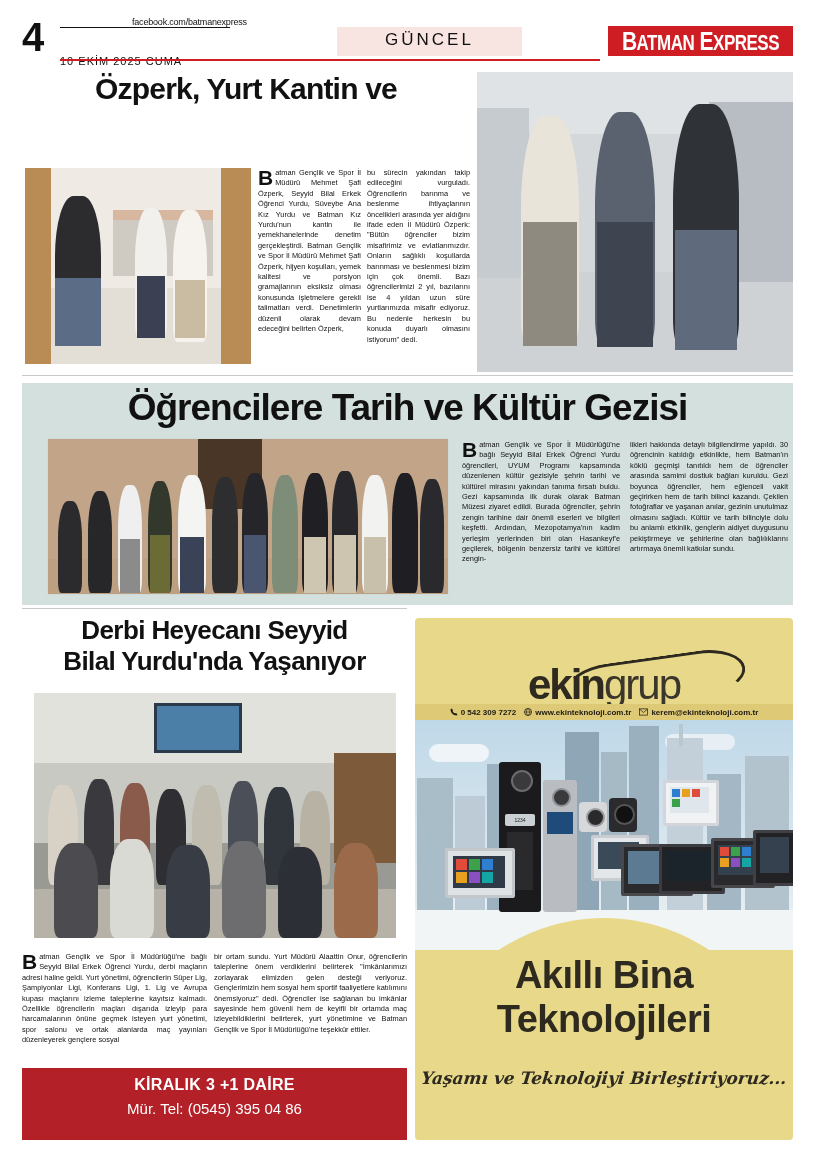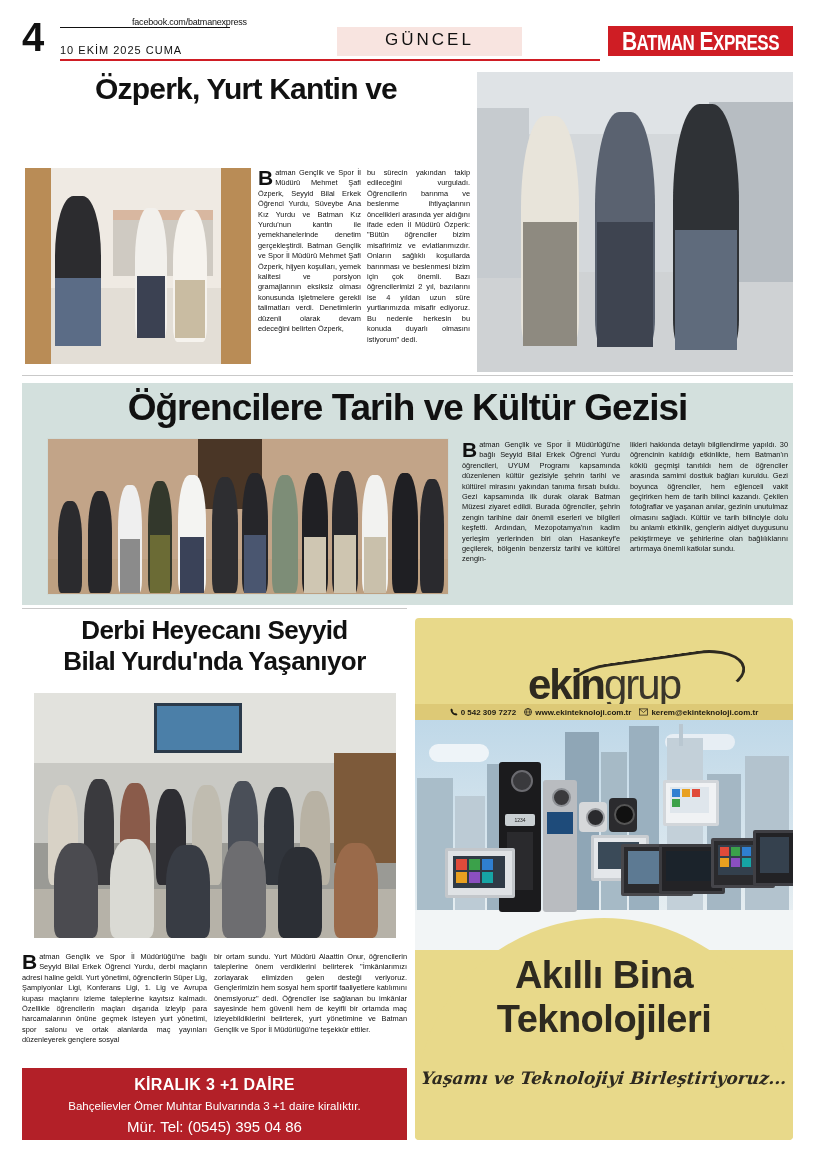--- a/index.html
+++ b/index.html
@@ -22,21 +22,21 @@
     letter-spacing:-1px;
   }
   .fb-line{
     position:absolute;left:60px;top:27px;width:170px;height:1px;background:#111;
   }
   .fb-url{
     position:absolute;left:132px;top:17px;
     font-size:9px;color:#111;letter-spacing:-0.2px;
   }
   .date-line{
-    position:absolute;left:60px;top:44px;
+    position:absolute;left:60px;top:55px;
     font-size:11px;letter-spacing:1px;color:#111;
   }
   .guncel-band{
     position:absolute;left:337px;top:27px;width:185px;height:29px;
     background:#f8e4e0;
   }
   .guncel-text{
     position:absolute;left:337px;top:30px;width:185px;
     text-align:center;font-size:17px;letter-spacing:3px;color:#111;
   }
@@ -311,21 +311,20 @@
       <div class="ph-person" style="left:188px;top:148px;width:44px;height:97px;background:#6d6d70;"></div>
       <div class="ph-person" style="left:244px;top:154px;width:44px;height:91px;background:#2c2f35;"></div>
       <div class="ph-person" style="left:300px;top:150px;width:44px;height:95px;background:#9a6a4a;"></div>
     </div>
     <div class="a3-col1 body-txt dropcap">Batman Gençlik ve Spor İl Müdürlüğü'ne bağlı Seyyid Bilal Erkek Öğrenci Yurdu, derbi maçların adresi haline geldi. Yurt yönetimi, öğrencilerin Süper Lig, Şampiyonlar Ligi, Konferans Ligi, 1. Lig ve Avrupa kupası maçlarını izleme taleplerine kayıtsız kalmadı. Özellikle öğrencilerin maçları dışarıda izleyip para harcamalarının önüne geçmek isteyen yurt yönetimi, spor salonu ve ortak alanlarda maç yayınları düzenleyerek gençlere sosyal</div>
     <div class="a3-col2 body-txt">bir ortam sundu. Yurt Müdürü Alaattin Onur, öğrencilerin taleplerine önem verdiklerini belirterek "İmkânlarımızı zorlayarak elimizden gelen desteği veriyoruz. Gençlerimizin hem sosyal hem sportif faaliyetlere katılımını önemsiyoruz" dedi. Öğrenciler ise sağlanan bu imkânlar sayesinde hem güvenli hem de keyifli bir ortamda maç izleyebildiklerini belirterek, yurt yönetimine ve Batman Gençlik ve Spor İl Müdürlüğü'ne teşekkür ettiler.</div>
   </div>
 
   <div class="red-ad">
     <div class="l1">KİRALIK 3 +1 DAİRE</div>
-    <div class="l2">Bahçelievler Ömer Muhtar Bulvarında 3 +1 daire kiralıktır.</div>
     <div class="l3">Mür. Tel: (0545) 395 04 86</div>
   </div>
 
   <div class="ekin">
 
     <div class="ekin-logo-area">
       <div class="ekin-arc"></div>
       <div class="ekin-word"><span>ekin</span><span class="light">grup</span></div>
       <div class="ekin-subline"></div>
       <div class="ekin-sub">t e k n o l o j i l e r i</div>

